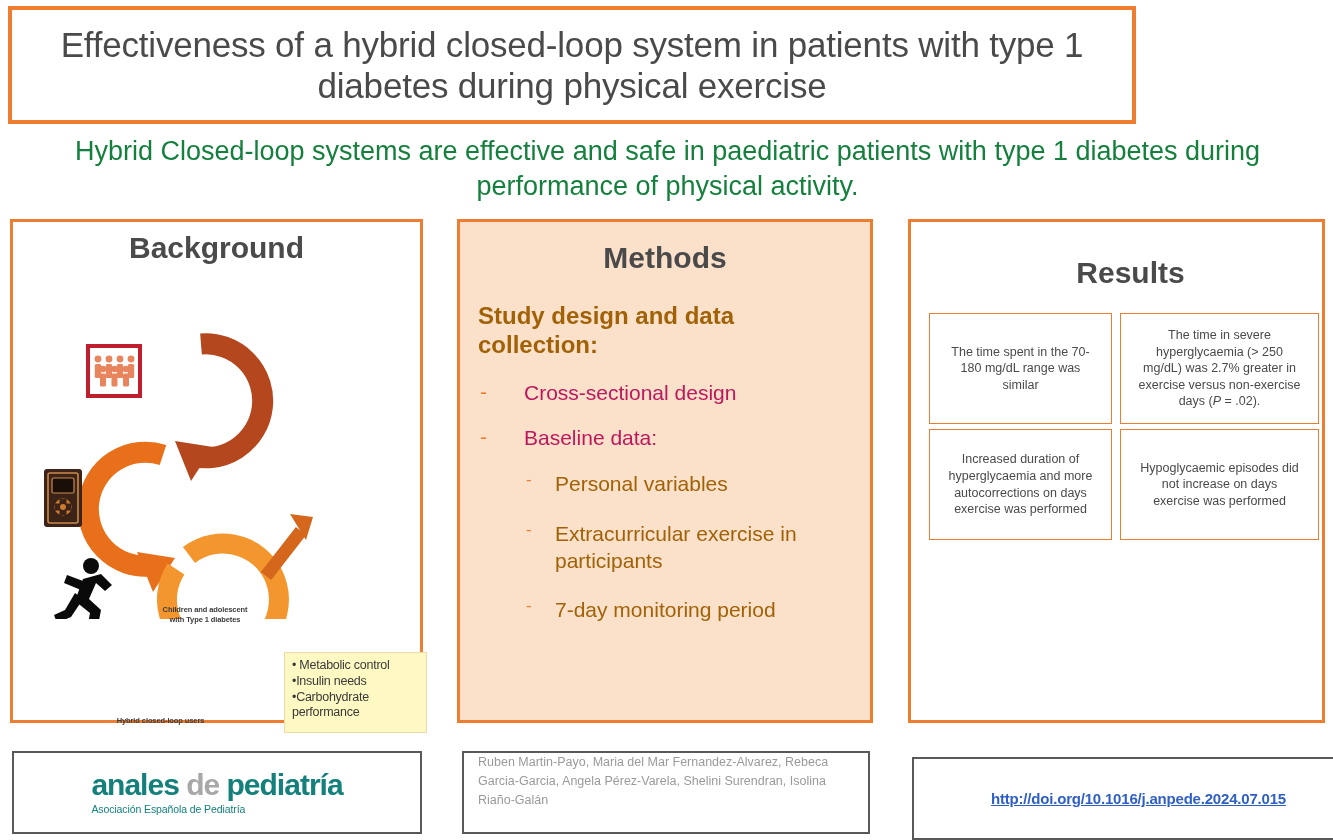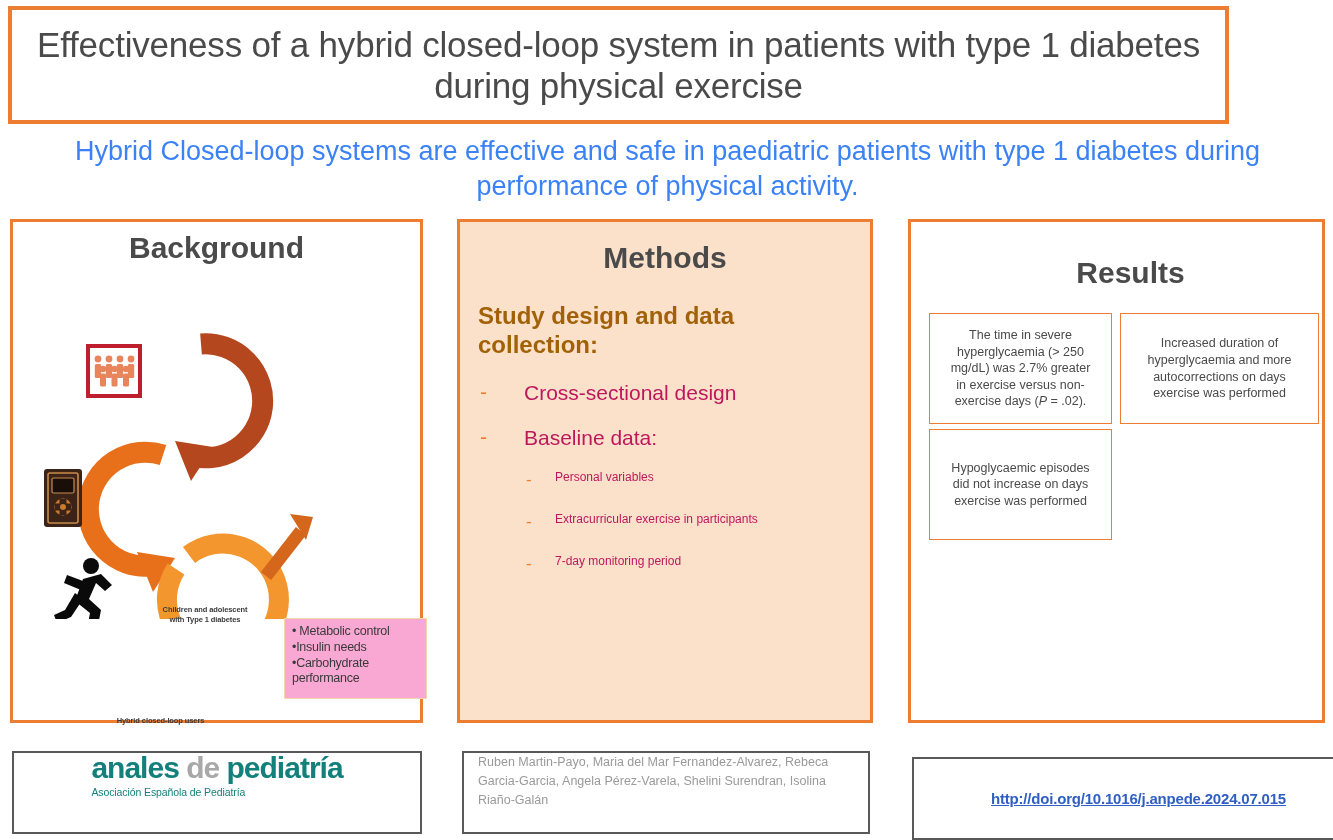--- a/index.html
+++ b/index.html
@@ -7,41 +7,41 @@
     width: 1333px; height: 840px;
     background: #ffffff;
     font-family: "Liberation Sans", sans-serif;
     overflow: hidden;
     position: relative;
   }
 
   
   .title-box {
     position: absolute;
-    left: 8px; top: 6px; width: 1221px; height: 118px;
+    left: 8px; top: 6px; width: 1128px; height: 118px;
     border: 4px solid #ED7D31;
     background: #ffffff;
     display: flex; align-items: center; justify-content: center;
   }
   .title-text {
     font-size: 35px;
     line-height: 1.18;
     color: #4A4A4A;
     text-align: center;
     letter-spacing: -0.2px;
     padding: 0 18px;
   }
 
   
   .subtitle {
     position: absolute;
     left: 40px; top: 134px; width: 1255px;
     font-size: 27px;
     line-height: 1.28;
-    color: #3b82f6;
+    color: #15803d;
     text-align: center;
   }
 
   
   .panel {
     position: absolute;
     top: 219px;
     height: 504px;
     border: 3px solid #ED7D31;
   }
@@ -75,23 +75,23 @@
     text-align: center;
     font-weight: bold;
     letter-spacing: -0.1px;
   }
   .circ-label-1 { left: 147px; top: 336px; width: 90px; }
   .circ-label-2 { left: 95px; top: 447px; width: 105px; }
   .circ-label-3 { left: 122px; top: 538px; width: 105px; }
 
   .bullet-box {
     position: absolute;
-    left: 271px; top: 349px; width: 143px; height: 81px;
+    left: 271px; top: 383px; width: 143px; height: 81px;
     border: 1.5px solid #F2D9A8;
-    background: #f9a8d4;
+    background: #fef9c3;
     padding: 5px 0 0 7px;
   }
   .bullet-box div {
     font-size: 12.5px;
     line-height: 1.26;
     color: #3a3a3a;
     letter-spacing: -0.25px;
   }
 
   
@@ -99,21 +99,21 @@
   .methods-heading {
     font-size: 24px; font-weight: bold; color: #a16207;
     line-height: 1.22; margin-bottom: 20px;
   }
   .m-row { display: flex; margin-bottom: 19px; }
   .m-dash { color: #ED7D31; flex: 0 0 auto; }
   .m-lvl1 .m-dash { font-size: 21px; width: 46px; padding-left: 2px; }
   .m-lvl1 .m-txt  { font-size: 21px; color: #be185d; line-height: 1.26; }
   .m-lvl2 { margin-left: 48px; margin-bottom: 22px; }
   .m-lvl2 .m-dash { font-size: 17px; width: 29px; }
-  .m-lvl2 .m-txt  { font-size: 12px; color: #be185d; line-height: 1.3; }
+  .m-lvl2 .m-txt  { font-size: 21px; color: #a16207; line-height: 1.3; }
 
   
   .results-grid {
     margin: 23px 18px 0 18px;
     display: grid;
     grid-template-columns: 183px 199px;
     grid-template-rows: 111px 111px;
     gap: 5px 8px;
   }
   .r-box {
@@ -130,21 +130,21 @@
   }
   .r-box i { font-style: italic; }
 
   
   .footer-box {
     position: absolute;
     top: 751px; height: 83px;
     border: 2.5px solid #595959;
     background: #ffffff;
   }
-  .footer-logo   { left: 12px; width: 410px; display: flex; align-items: flex-start; justify-content: center; }
+  .footer-logo   { left: 12px; width: 410px; display: flex; align-items: center; justify-content: center; }
   .footer-authors{ left: 462px; width: 408px; display: flex; align-items: flex-start; }
   .footer-doi    { left: 912px; width: 453px; display: flex; align-items: center; justify-content: center; margin-top: 6px; }
 
   .logo-wrap { text-align: left; }
   .logo-main { font-size: 30px; font-weight: bold; letter-spacing: -1px; line-height: 1; }
   .logo-t { color: #13807C; }
   .logo-g { color: #A8A8A8; }
   .logo-sub { font-size: 10.5px; color: #13807C; margin-top: 3px; letter-spacing: -0.1px; }
 
   .authors-text {
@@ -275,20 +275,23 @@
       <span class="m-dash">-</span>
       <span class="m-txt">7-day monitoring period</span>
     </div>
   </div>
 </div>
 
 <div class="panel panel-results">
   <div class="panel-title">Results</div>
   <div class="results-grid">
 
+    <div class="r-box">
+      <span>The time spent in the 70-180 mg/dL range was similar</span>
+    </div>
 
     <div class="r-box">
       <span><span>The time in severe hyperglycaemia (&gt; 250 mg/dL) was 2.7% greater in exercise versus non-exercise days (</span><i>P</i><span> = .02).</span></span>
     </div>
 
     <div class="r-box">
       <span>Increased duration of hyperglycaemia and more autocorrections on days exercise was performed</span>
     </div>
 
     <div class="r-box">

